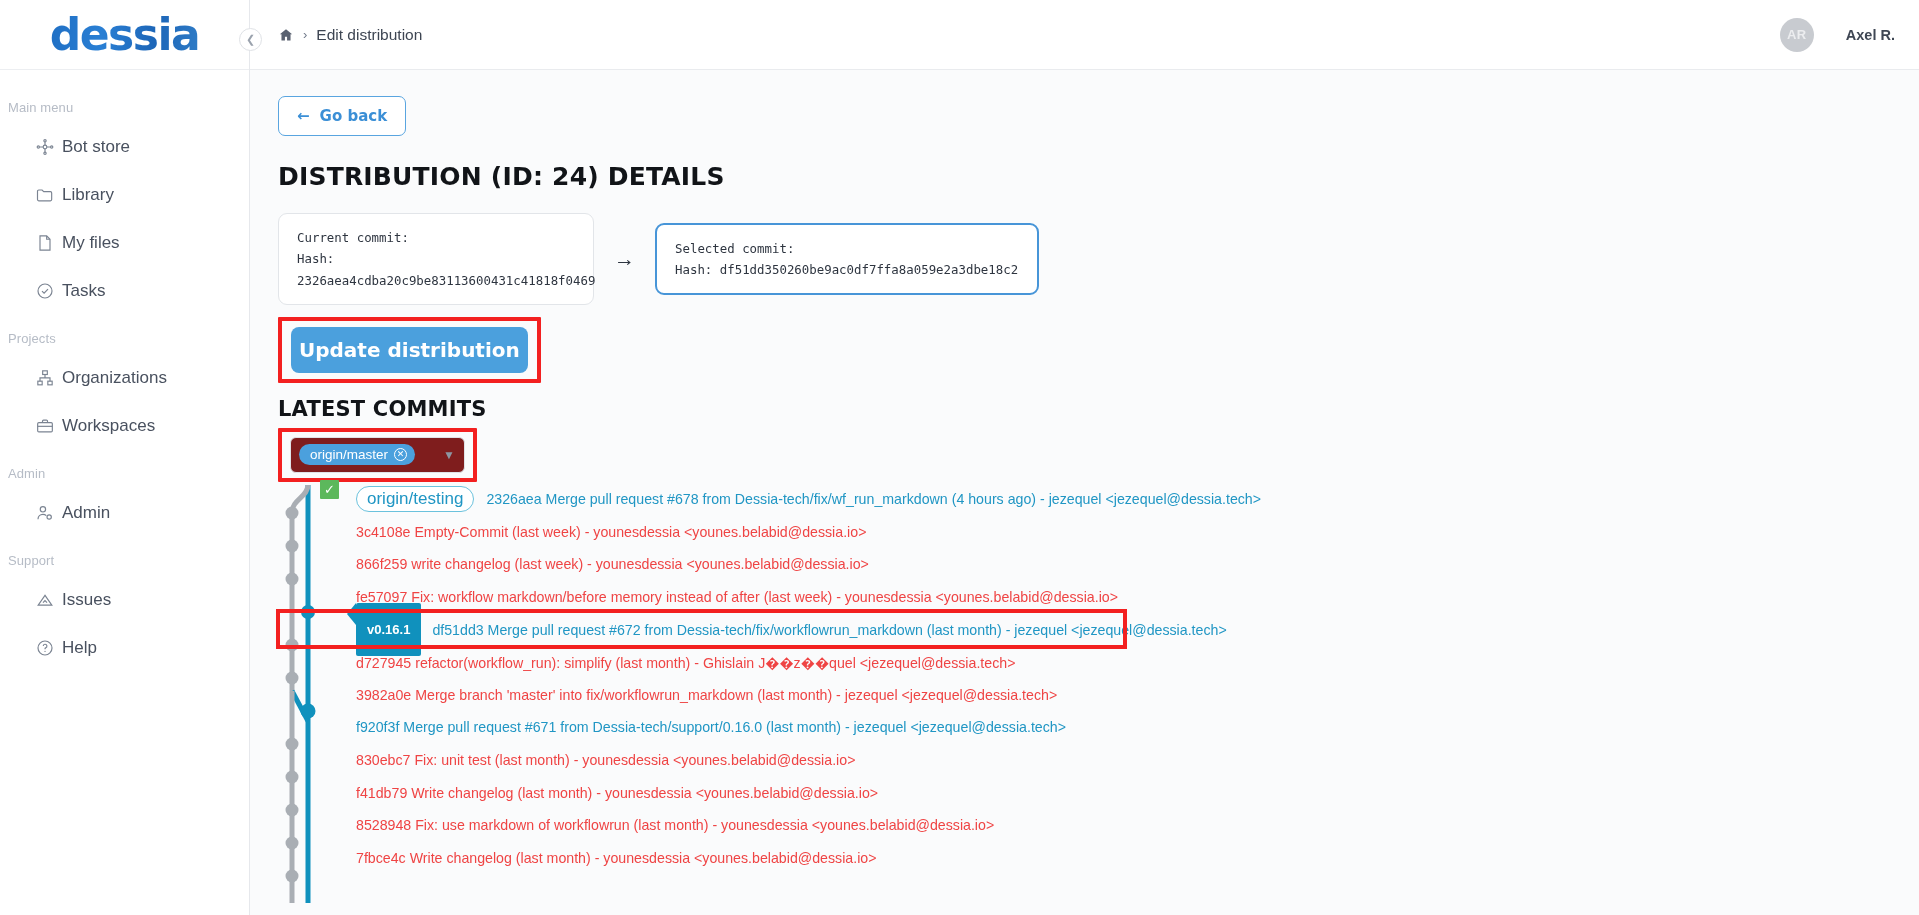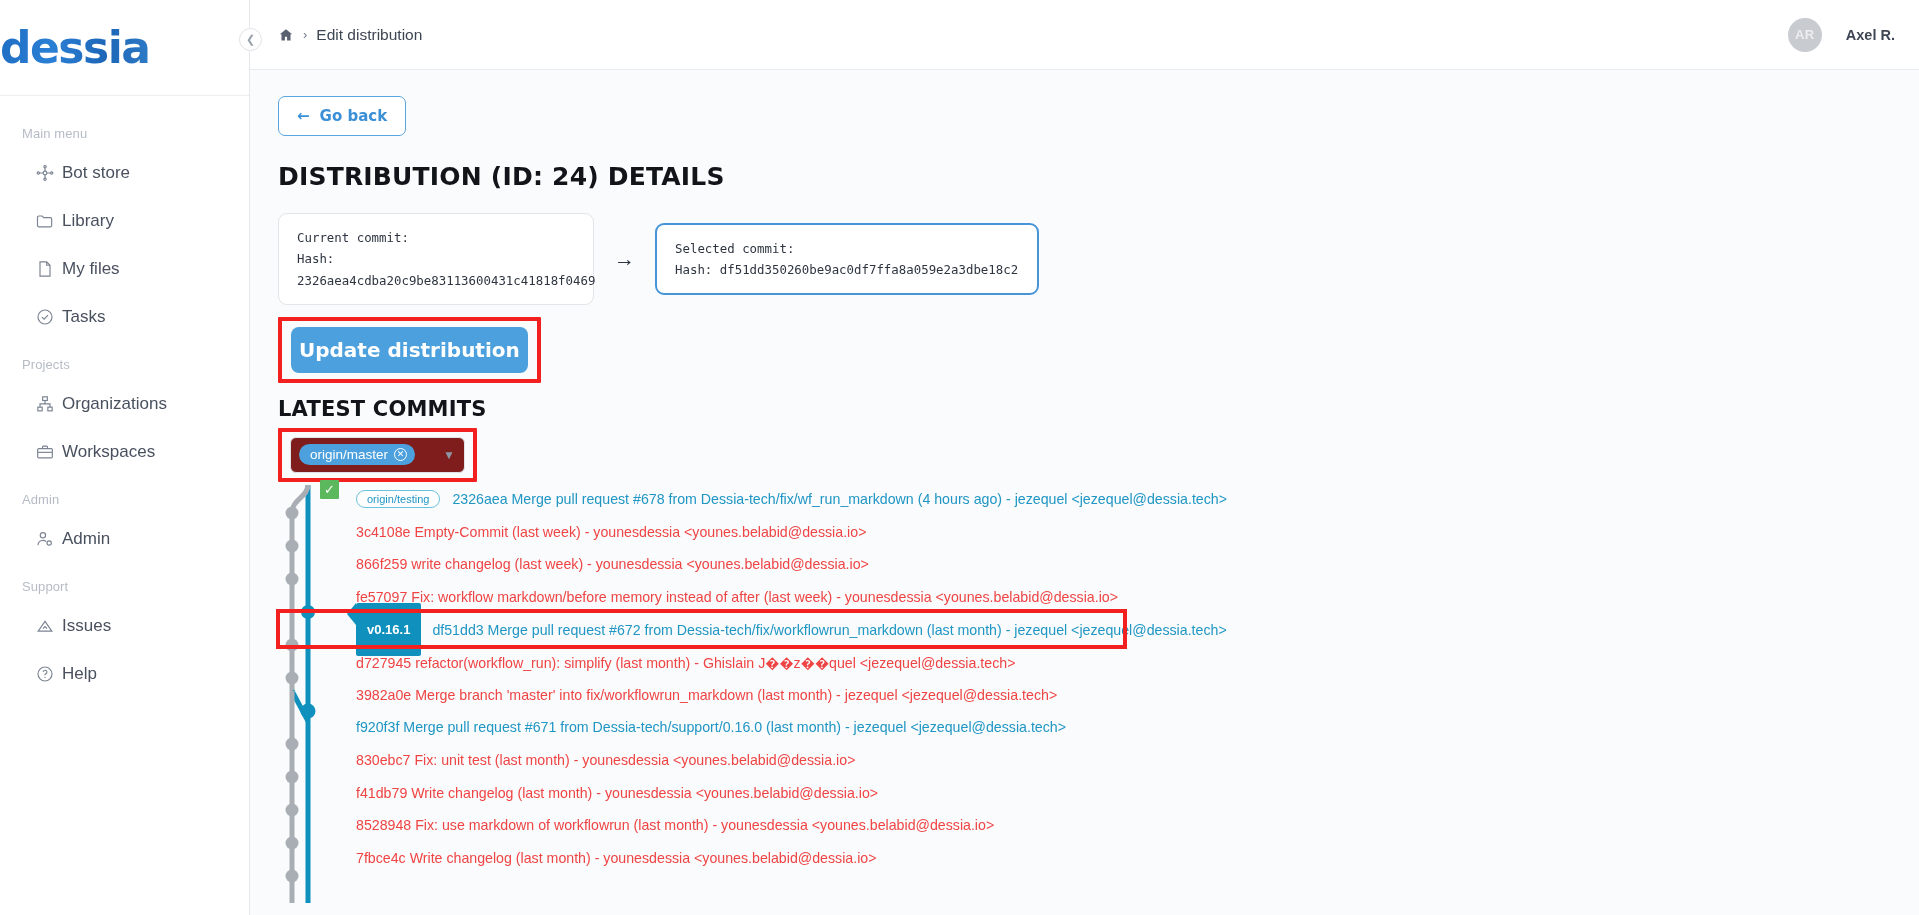--- a/index.html
+++ b/index.html
@@ -14,23 +14,23 @@
   .app { display: flex; width: 1919px; height: 915px; }
 
   
   .sidebar {
     width: 250px; min-width: 250px; height: 915px;
     background: #ffffff;
     border-right: 1px solid #e6e8ec;
     position: relative;
   }
   .brand-area {
-    height: 96px;
+    height: 70px;
     border-bottom: 1px solid #eceef1;
-    display: flex; align-items: center; 
+    display: flex; align-items: center; justify-content: center;
   }
   .brand-logo {
     font-size: 44px;
     font-weight: 700;
     letter-spacing: -1.5px;
     background: linear-gradient(95deg, #1f6fc4 0%, #2a7fd4 35%, #1d66b8 70%, #2e7bc6 100%);
     -webkit-background-clip: text;
     background-clip: text;
     color: transparent;
     font-family: "DejaVu Sans", sans-serif;
@@ -44,21 +44,21 @@
     background: #fff;
     display: flex; align-items: center; justify-content: center;
     font-size: 11px; color: #9aa2ad;
     z-index: 20;
     cursor: pointer;
   }
   .nav { padding-top: 14px; }
   .nav-section {
     font-size: 13px;
     color: #b6bcc6;
-    padding: 16px 0 8px 22px;
+    padding: 16px 0 8px 8px;
     letter-spacing: .1px;
   }
   .nav-item {
     display: flex; align-items: center;
     gap: 6px;
     height: 48px;
     padding-left: 34px;
     cursor: pointer;
     color: #49515f;
     font-size: 17px;
@@ -79,21 +79,21 @@
     border-bottom: 1px solid #e9ebee;
     display: flex; align-items: center;
     justify-content: space-between;
     padding: 0 24px 0 28px;
   }
   .crumbs { display: flex; align-items: center; gap: 9px; font-size: 15px; color: #4c5462; }
   .crumb-home { color: #5a6271; display: flex; align-items: center; }
   .crumb-home svg { width: 16px; height: 16px; }
   .crumb-sep { color: #70798a; font-size: 13px; }
   .crumb-text { color: #3d4552; font-size: 15.5px; }
-  .user-area { display: flex; align-items: center; gap: 24px; }
+  .user-area { display: flex; align-items: center; gap: 32px; }
   .avatar {
     width: 34px; height: 34px; border-radius: 50%;
     background: #c8cbd0; color: #ecedef;
     display: flex; align-items: center; justify-content: center;
     font-size: 13px; font-weight: 600; letter-spacing: .4px;
   }
   .user-name { font-size: 14.5px; color: #3f4754; font-weight: 600; }
 
   .content {
     flex: 1;
@@ -227,21 +227,21 @@
     color: #ef4444;
     white-space: nowrap;
     font-family: "Liberation Sans", sans-serif;
   }
   .crow.link { color: #2096c4; }
   .crow.highlight-row { color: #2096c4; }
   .tag-branch {
     border: 1px solid #6bc2dd;
     color: #2096c4;
     border-radius: 13px;
-    font-size: 11px;
+    font-size: 17px;
     padding: 2px 10px;
     background: #fff;
     margin-right: 12px;
     white-space: nowrap;
   }
   .tag-version {
     background: #1091bd;
     color: #fff;
     font-size: 13px;
     font-weight: 700;

